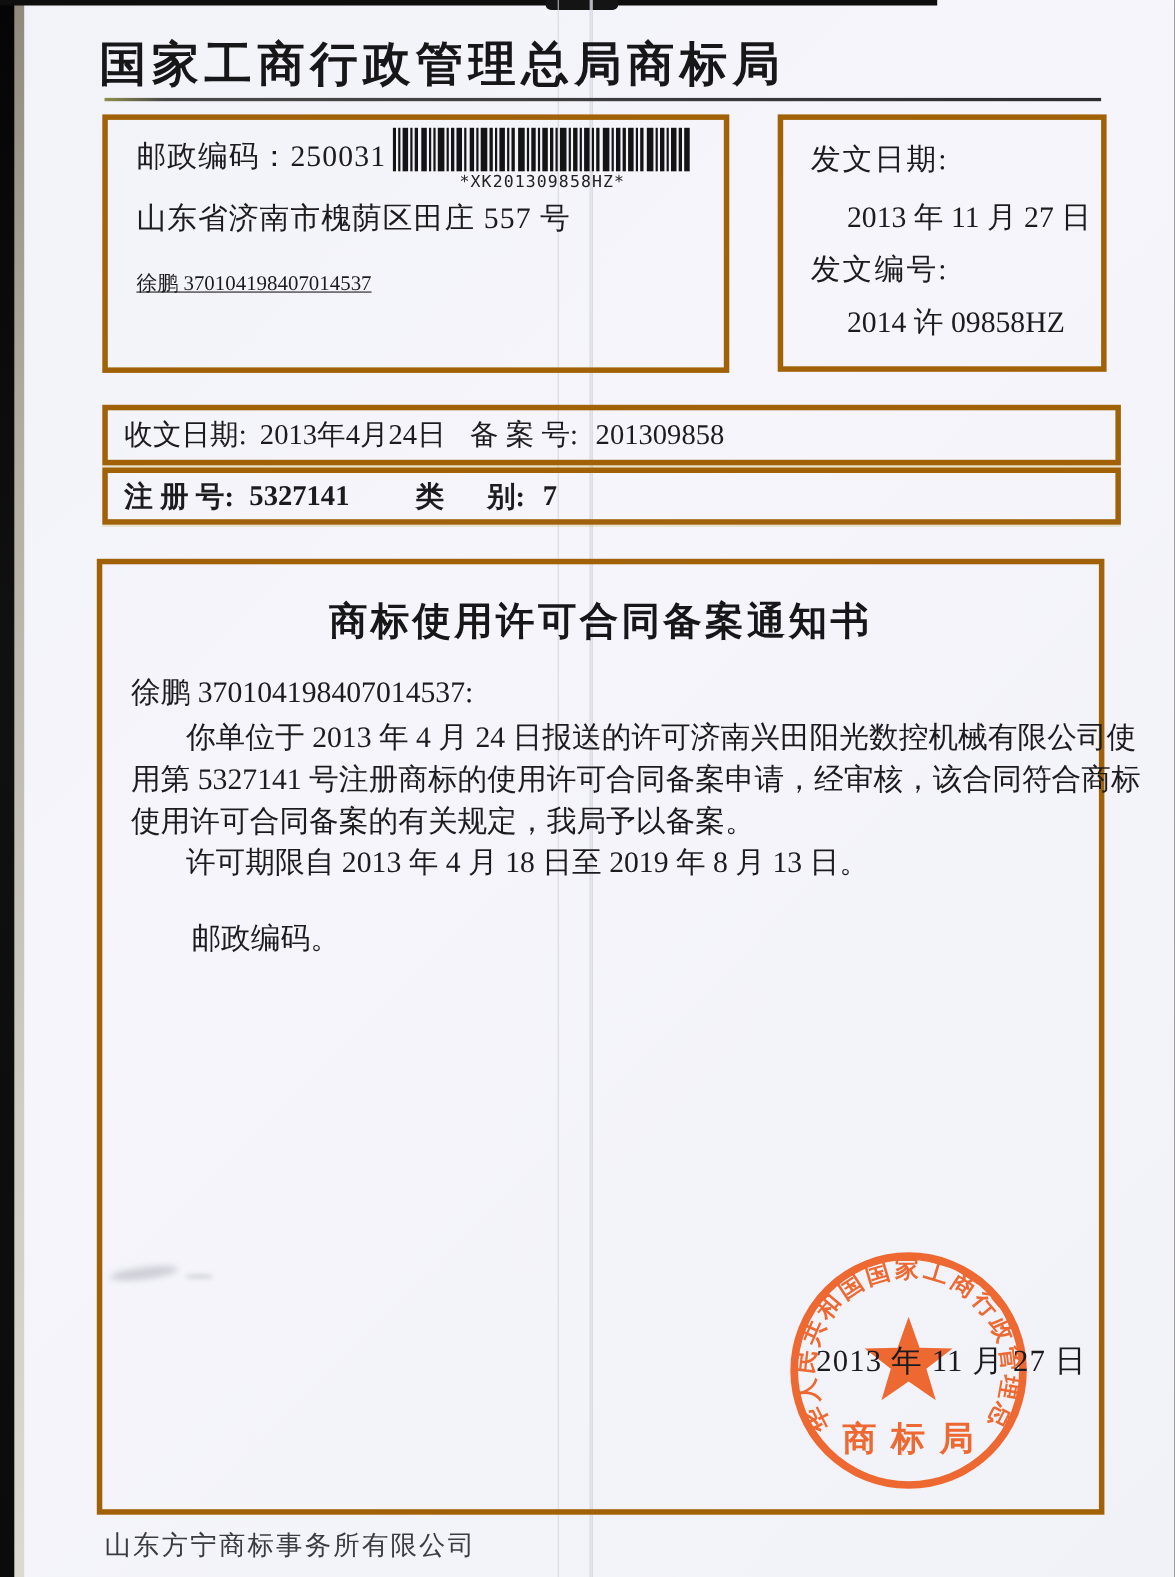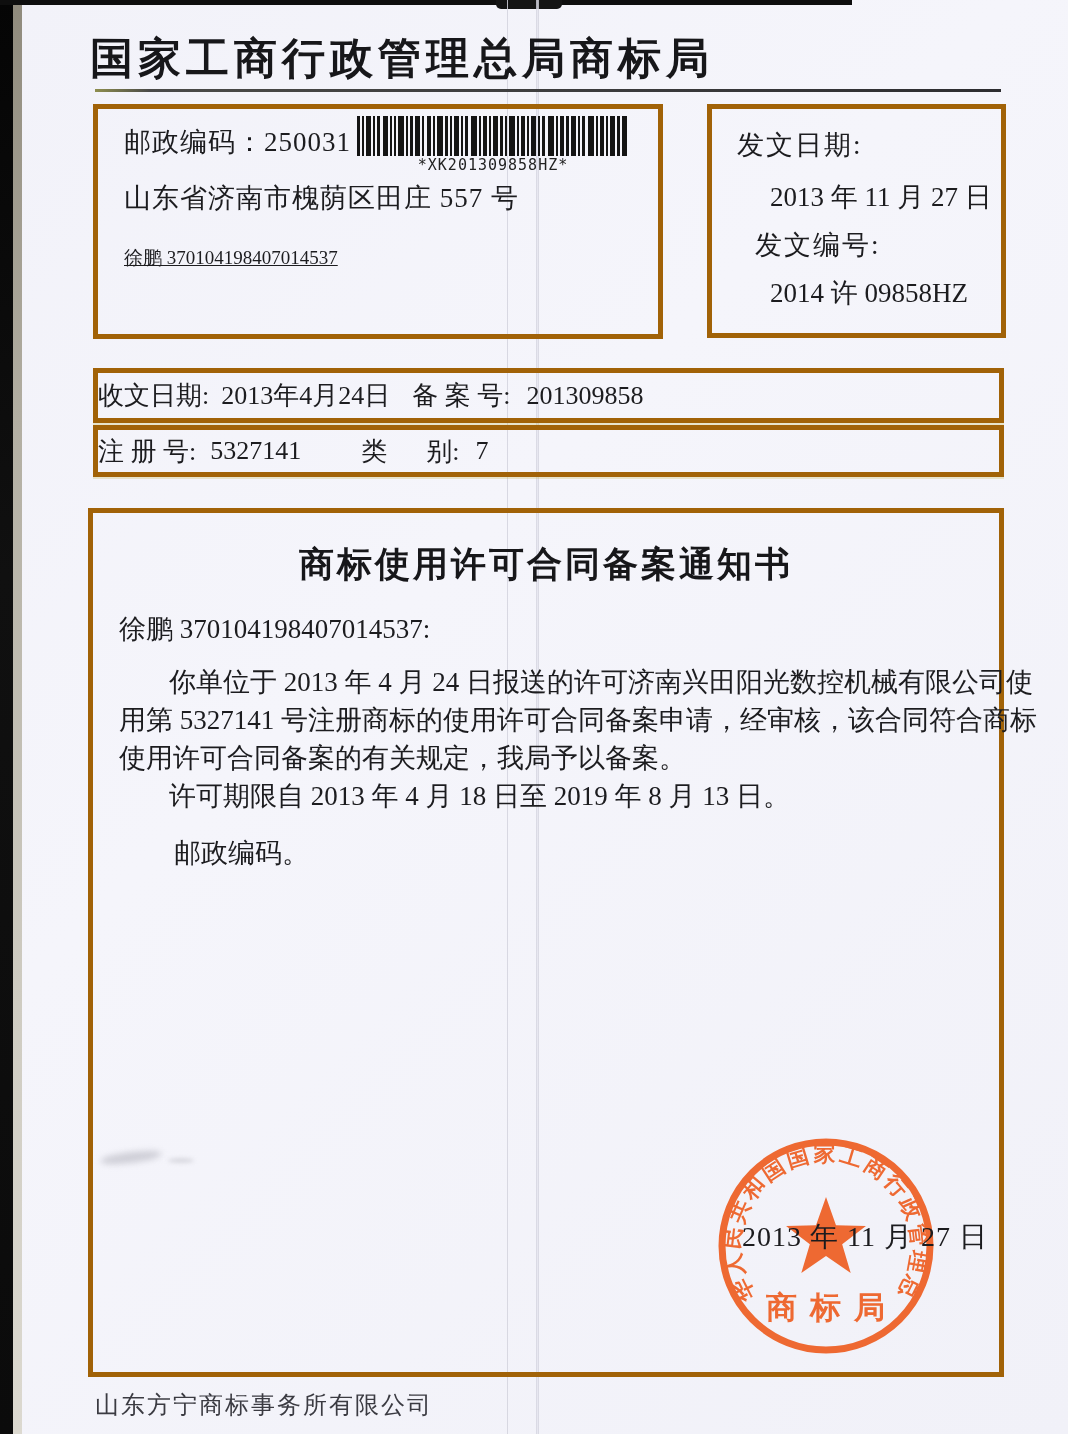--- a/index.html
+++ b/index.html
@@ -34,44 +34,44 @@
   }
   .letterhead-rule{
     position:absolute;left:95px;top:89px;width:906px;height:3px;
     background:linear-gradient(to right,#8e8e4e 0,#4a4a48 6%,#3a3a3c 60%,#2d2d30 100%);
   }
   
   .box{position:absolute;border:5px solid #a16207;background:transparent;}
   .sender-box{left:93px;top:104px;width:560px;height:225px;}
   .dispatch-box{left:707px;top:104px;width:289px;height:224px;}
   .row-box{left:93px;top:368px;width:901px;height:45px;display:flex;align-items:center;
-    font-size:26px;box-shadow:0 2px 0 rgba(190,175,60,.25);}
-  .row-box2{top:425px;height:42px;}
+    padding-left:15px;font-size:26px;box-shadow:0 2px 0 rgba(190,175,60,.25);}
+  .row-box2{top:425px;height:42px;font-weight:bold;}
   .main-box{left:88px;top:508px;width:906px;height:859px;}
   .pre{white-space:pre;}
   
   .postal-line{position:absolute;left:26px;top:15px;font-size:27px;letter-spacing:1px;}
   .barcode{position:absolute;left:259px;top:7px;width:272px;height:40px;}
   .barcode-label{position:absolute;left:259px;top:47px;width:272px;text-align:center;
     font-family:"DejaVu Sans Mono",monospace;font-size:15px;letter-spacing:1px;color:#222;}
   .address-line{position:absolute;left:26px;top:71px;font-size:27px;letter-spacing:1px;}
   .recipient-line{position:absolute;left:26px;top:136px;font-size:19px;text-decoration:underline;}
   
   .dispatch-label1{position:absolute;left:25px;top:18px;font-size:27px;letter-spacing:2px;}
   .dispatch-value1{position:absolute;left:58px;top:70px;font-size:27px;}
-  .dispatch-label2{position:absolute;left:43px;top:118px;font-size:27px;letter-spacing:2px;text-align:right;}
+  .dispatch-label2{position:absolute;left:25px;top:118px;font-size:27px;letter-spacing:2px;text-align:right;}
   .dispatch-value2{position:absolute;left:58px;top:166px;font-size:27px;}
   
   .ml12{margin-left:12px;} .ml16{margin-left:16px;} .ml22{margin-left:22px;}
   .ml14{margin-left:14px;} .ml60{margin-left:60px;}
   
   .notice-title{position:absolute;left:0;top:28px;width:100%;text-align:center;
     font-size:35px;font-weight:bold;letter-spacing:3px;color:#17171a;}
   .salutation{position:absolute;left:26px;top:98px;font-size:27px;}
-  .notice-body{position:absolute;left:26px;top:138px;width:856px;font-size:27px;line-height:38px;margin-top:12px;}
+  .notice-body{position:absolute;left:26px;top:138px;width:856px;font-size:27px;line-height:38px;}
   .body-line{white-space:nowrap;}
   .indent{padding-left:50px;}
   .closing{position:absolute;left:81px;top:322px;font-size:27px;}
   
   .seal{position:absolute;left:712px;top:1132px;width:228px;height:228px;opacity:.94;}
   .seal-date{
     position:absolute;left:742px;top:1218px;font-size:28px;letter-spacing:1px;
     white-space:pre;color:#1b1b1e;z-index:5;
   }
   

